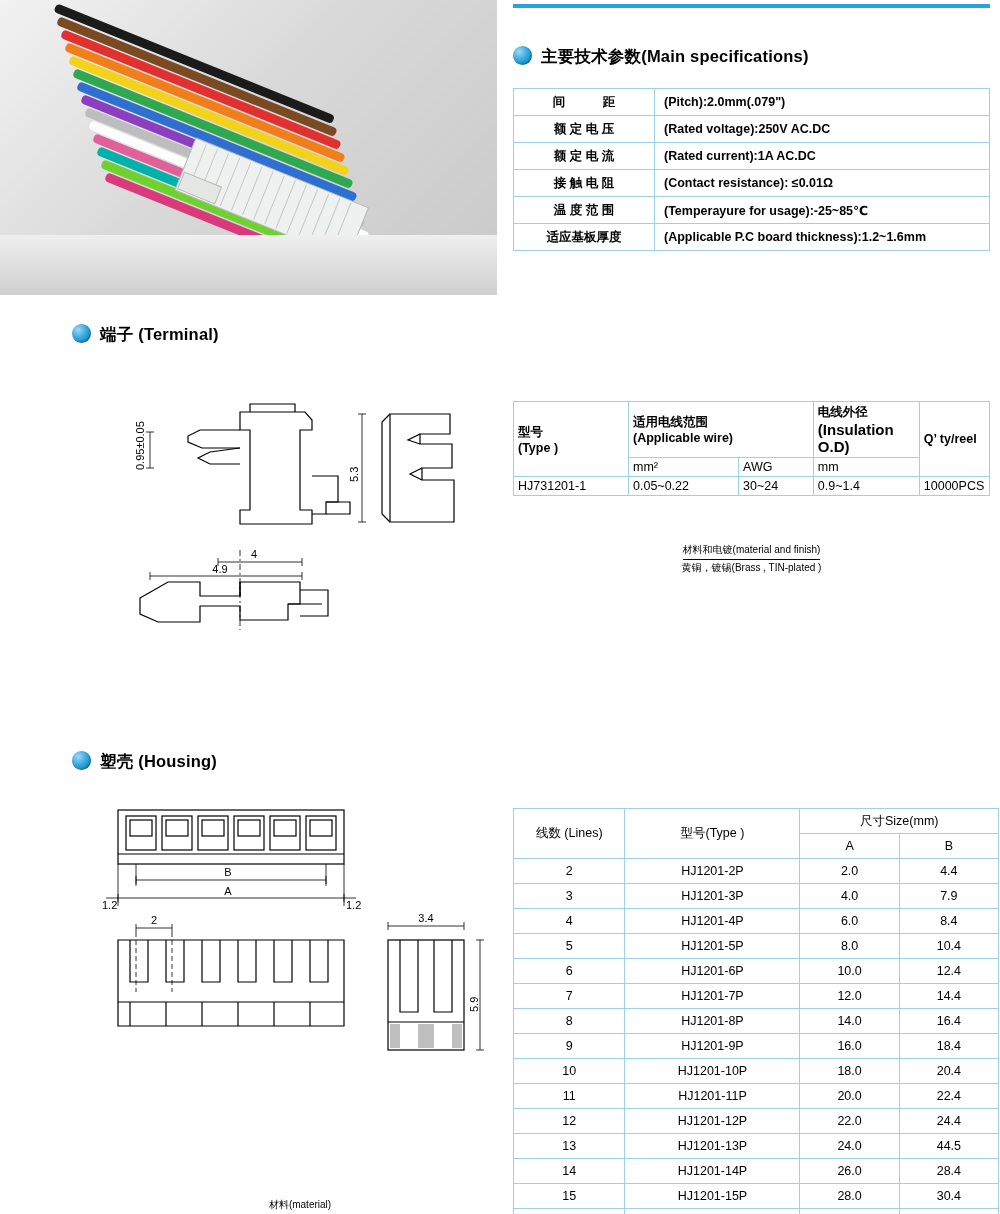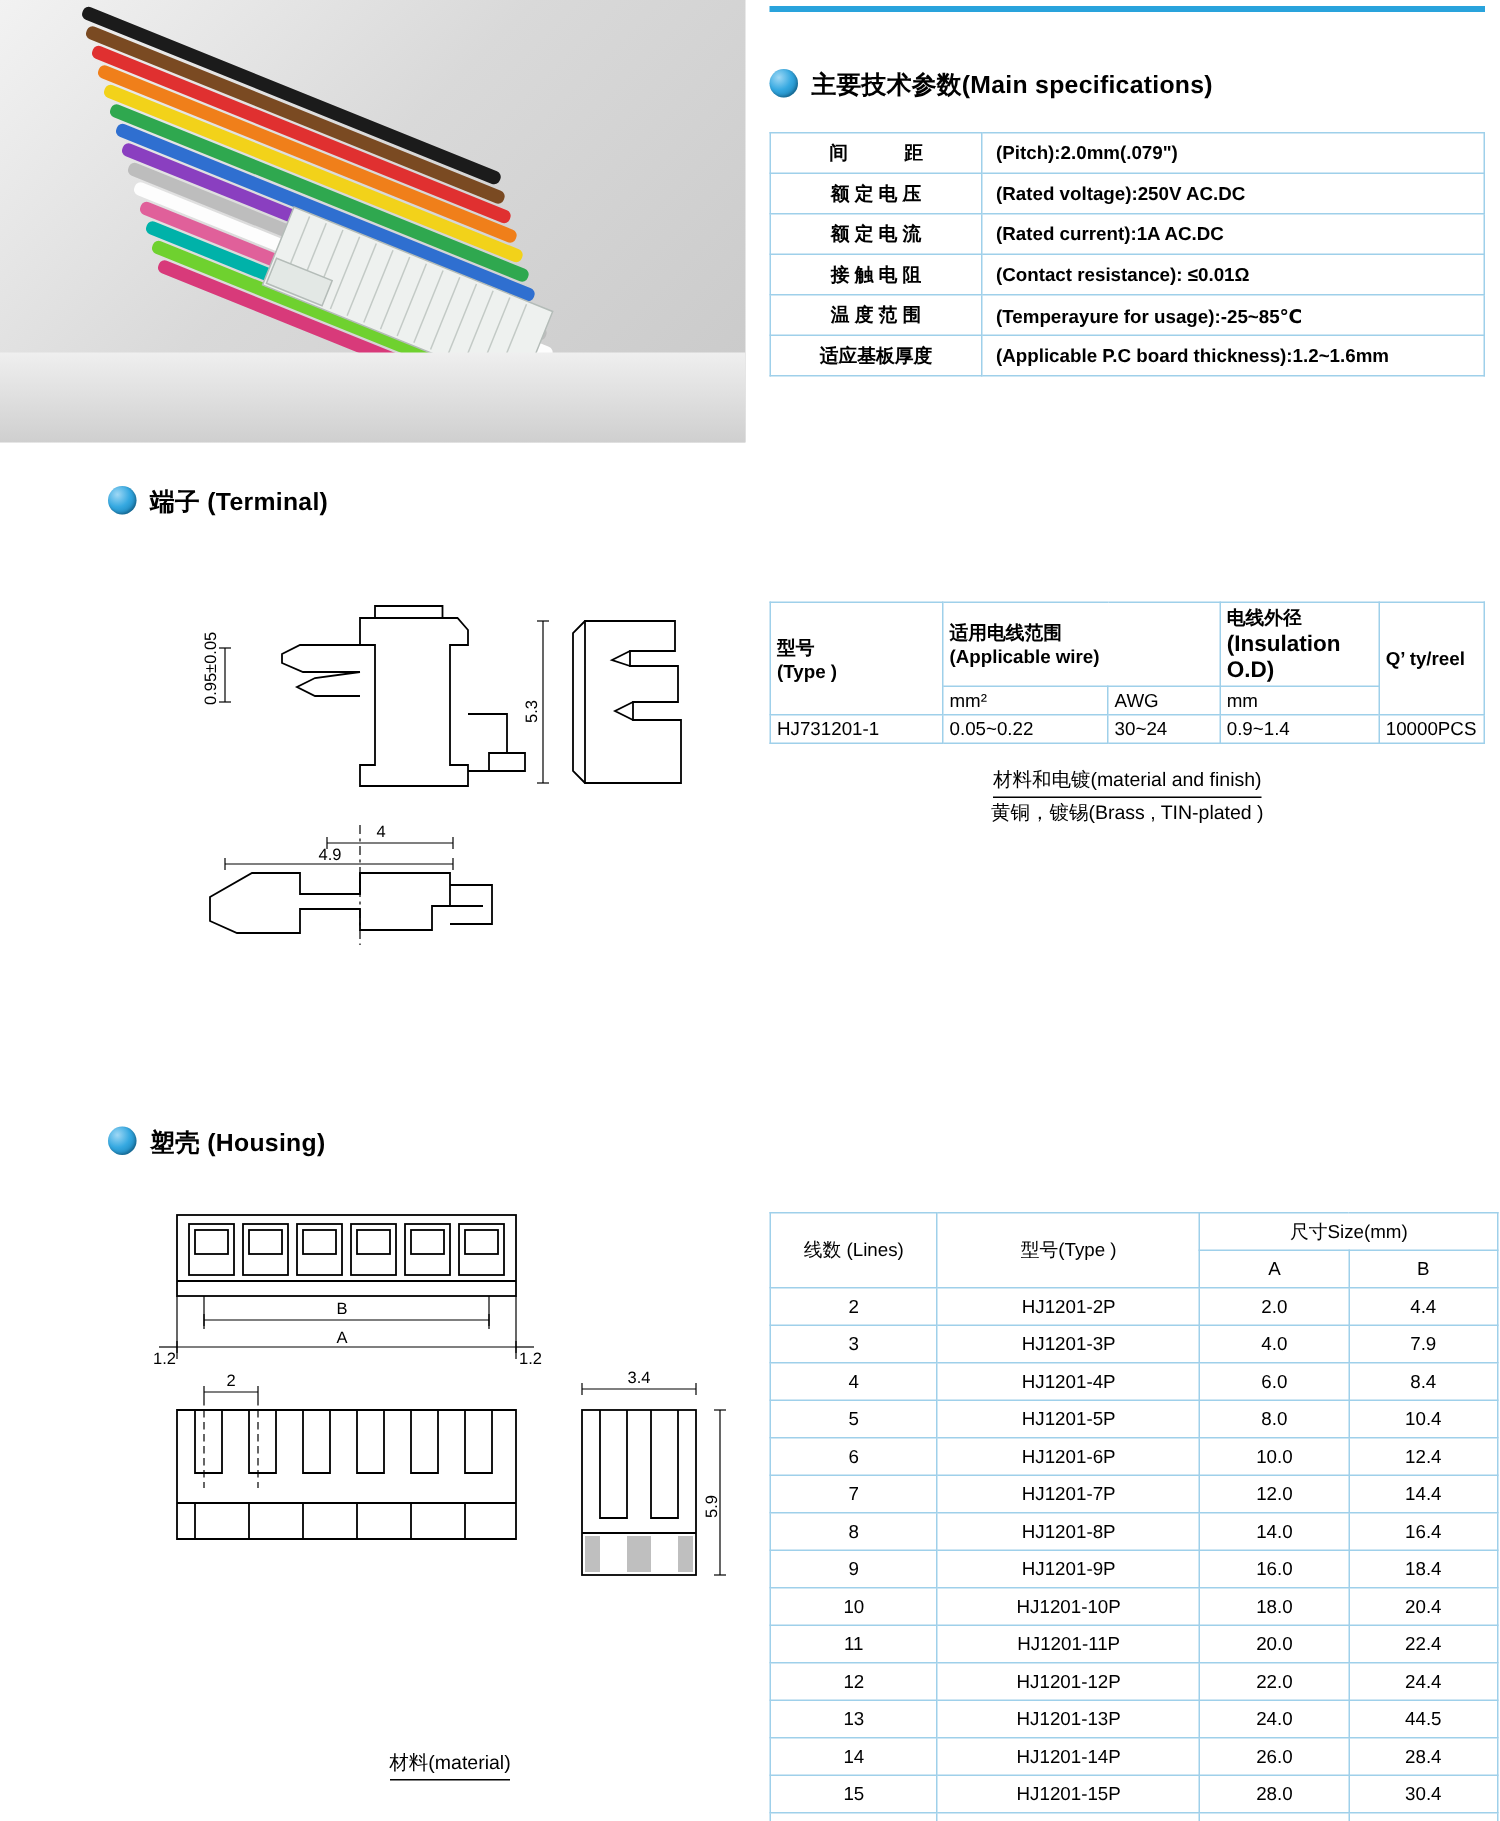--- a/index.html
+++ b/index.html
@@ -36,21 +36,21 @@
   .term-tbl{width:477px;font-size:12.5px;text-align:left;}
   .term-tbl td,.term-tbl th{border:1px solid #9fd0ea;padding:2px 4px;}
   .term-tbl th{font-weight:bold;}
   .small{font-size:15px;}
 
   
   .hous-tbl{width:486px;font-size:12.5px;text-align:center;}
   .hous-tbl td,.hous-tbl th{border:1px solid #9fd0ea;padding:2px 4px;height:20px;}
   .hous-tbl th{font-weight:normal;}
 
-  .center-note{text-align:center;font-size:13px;line-height:1.55;}
+  .center-note{text-align:center;font-size:10px;line-height:1.55;margin-top:32px;}
   .underline{border-bottom:1px solid #000;display:inline-block;padding-bottom:1px;}
 
   
   .dwg{position:absolute;}
   svg{display:block;}
   .t{font-family:"Liberation Sans",sans-serif;font-size:11px;fill:#000;}
 </style>
 </head>
 <body>
 

